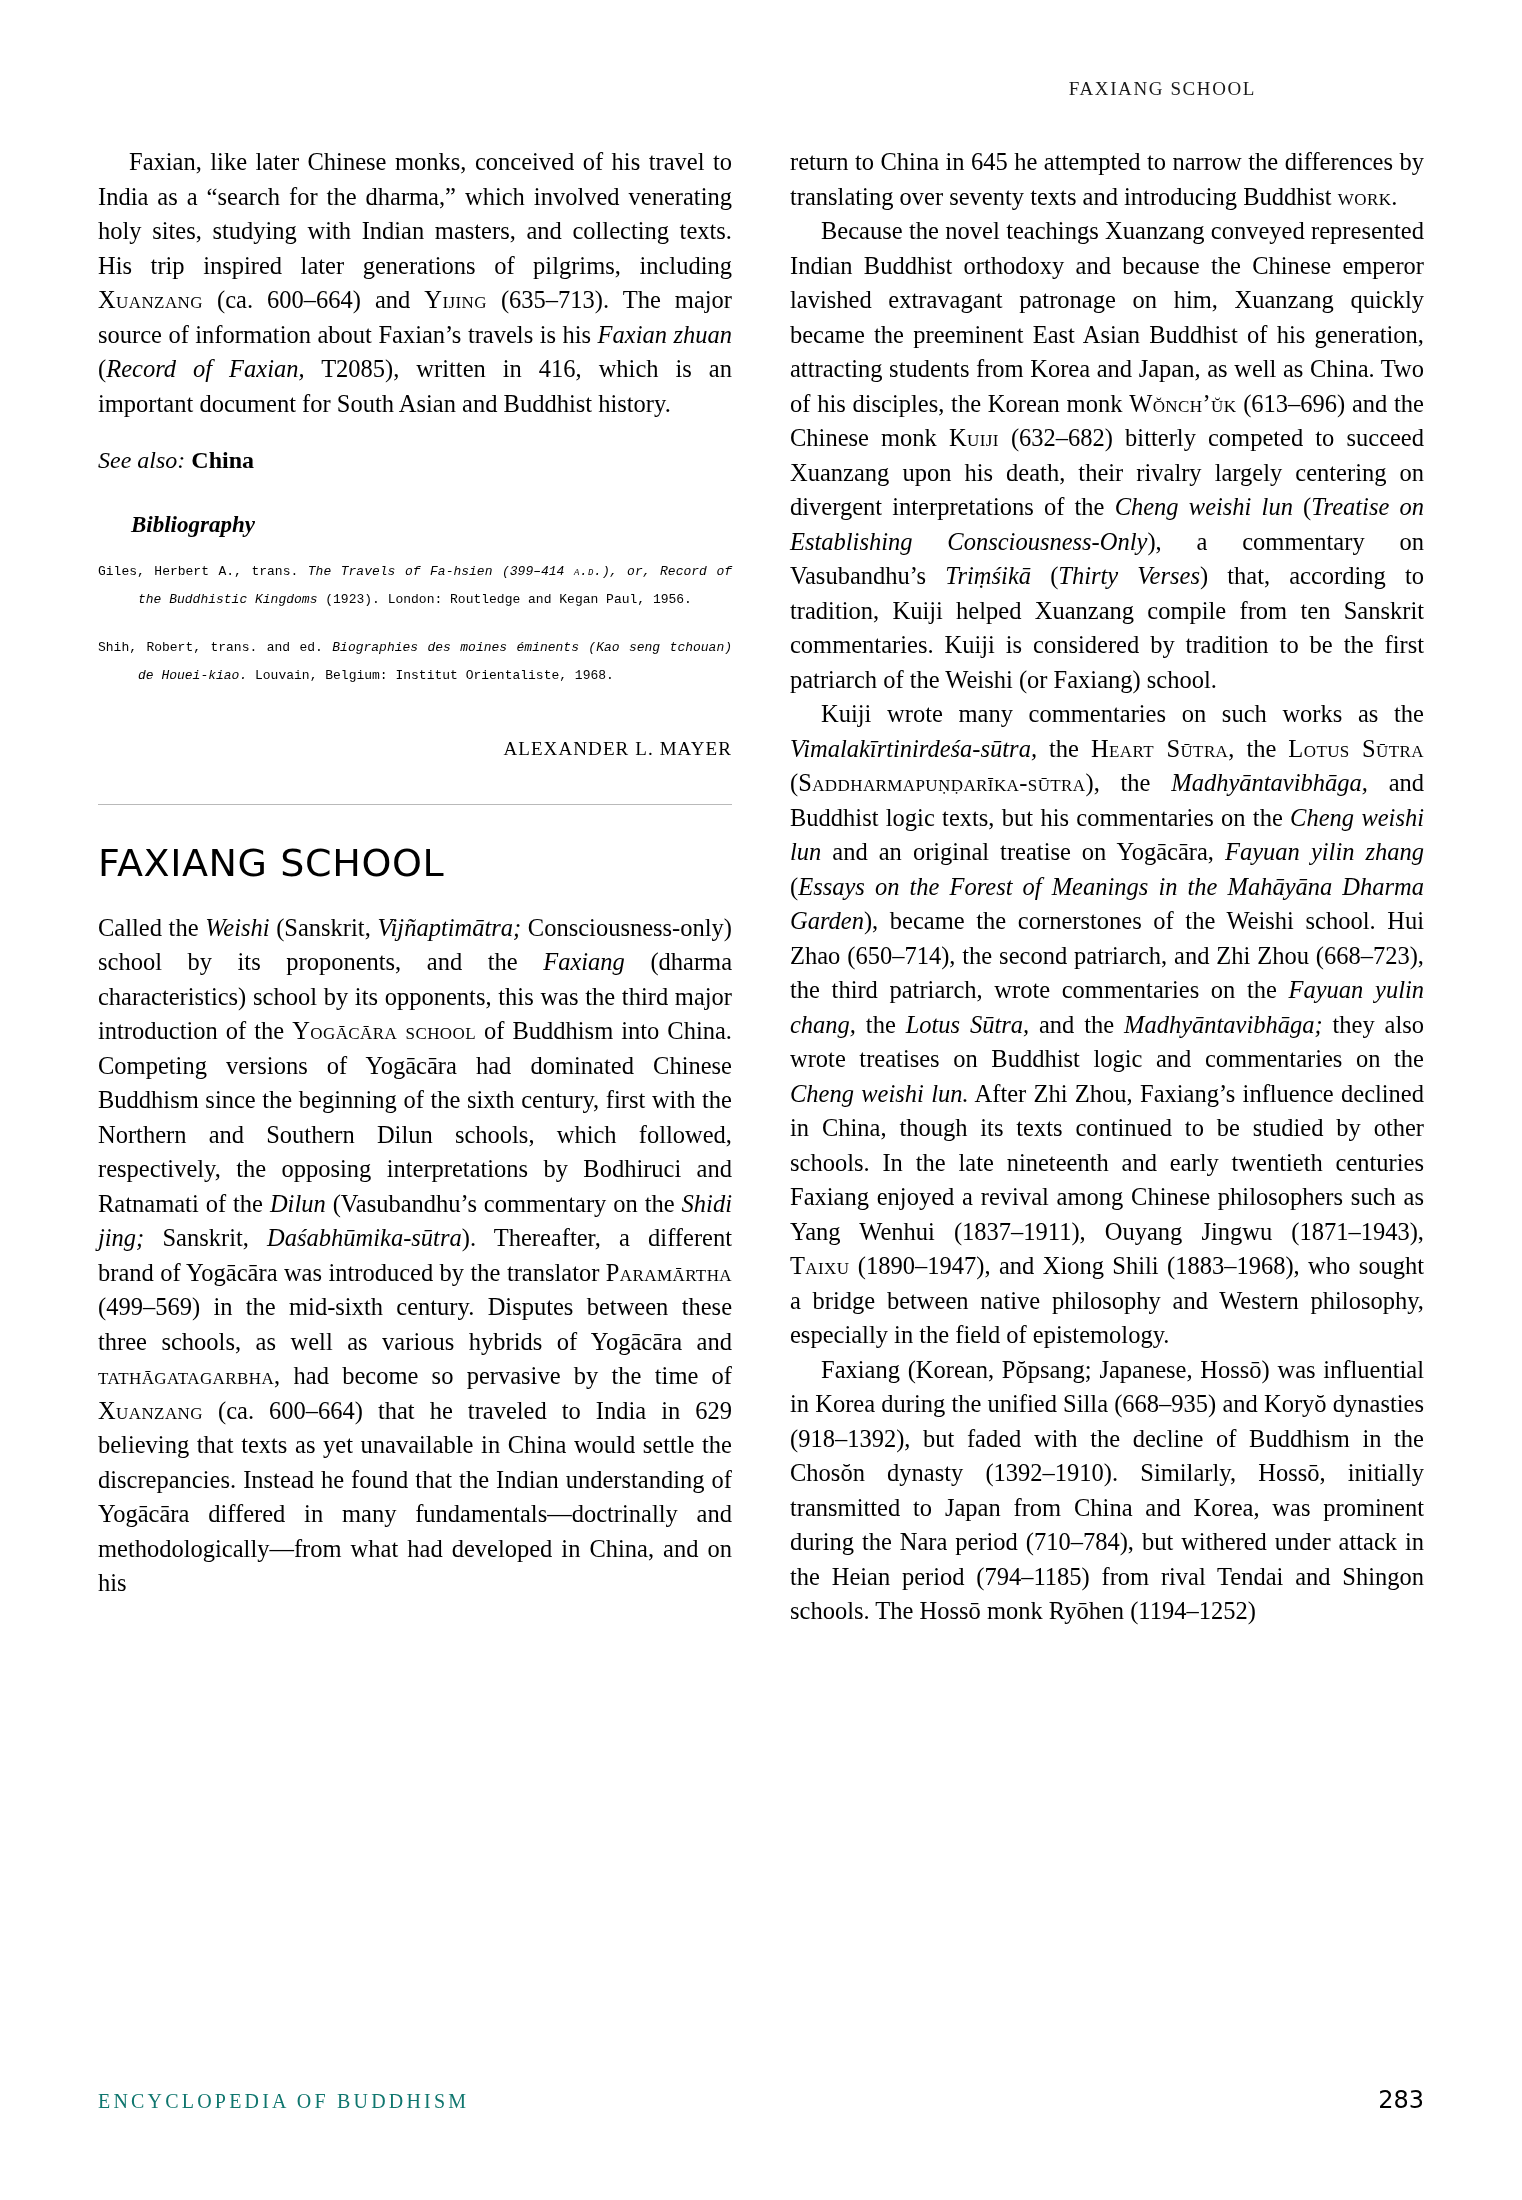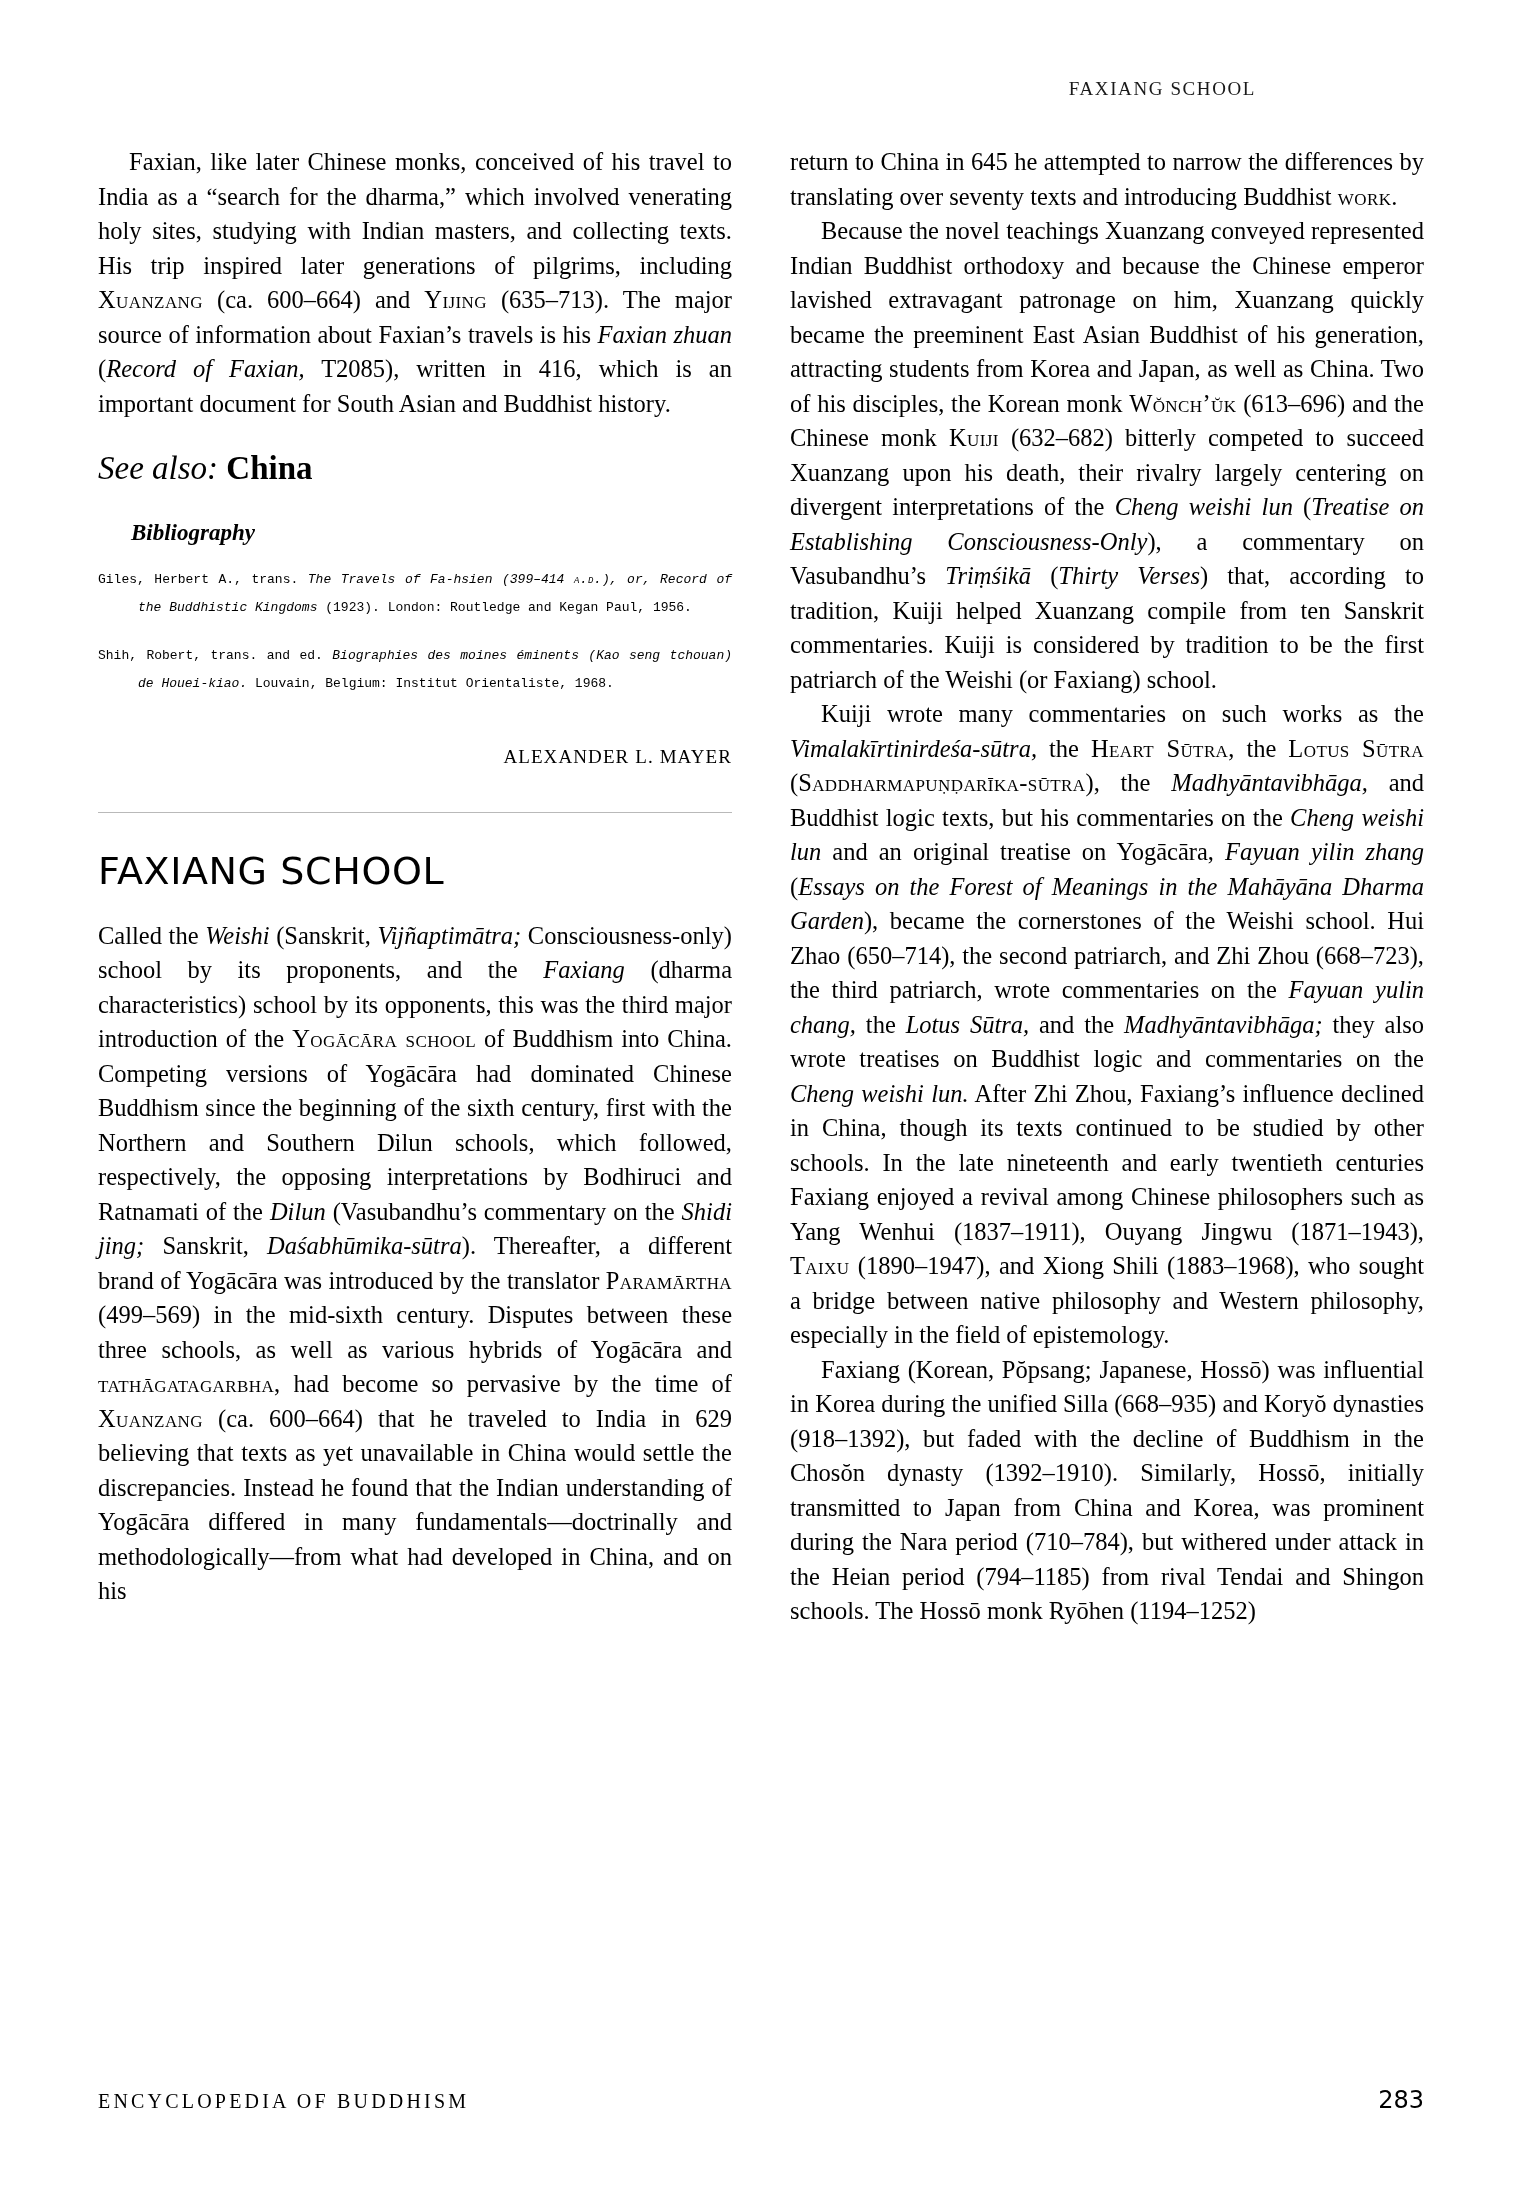--- a/index.html
+++ b/index.html
@@ -53,22 +53,22 @@
   }
   p.indent { text-indent: 31px; }
 
   .sc {
     font-variant: small-caps;
     letter-spacing: 0.4px;
   }
   i, em { font-style: italic; }
 
   .see-also {
-    margin-top: 30px;
-    font-size: 33px;
+    margin-top: 22px;
+    font-size: 24px;
     line-height: 34.5px;
   }
   .see-also .label { font-style: italic; }
   .see-also .target { font-weight: bold; }
 
   .biblio-head {
     margin-top: 34px;
     font-size: 23px;
     font-weight: bold;
     font-style: italic;
@@ -114,21 +114,21 @@
     left: 98px;
     width: 1326px;
     display: flex;
     justify-content: space-between;
     align-items: baseline;
   }
   .footer-left {
     font-size: 20px;
     font-variant: small-caps;
     letter-spacing: 3.2px;
-    color: #000000;
+    color: #0f766e;
   }
   .footer-right {
     font-size: 24px;
     font-family: "DejaVu Sans", sans-serif;
   }
 </style>
 </head>
 <body>
 
 <div class="page">

